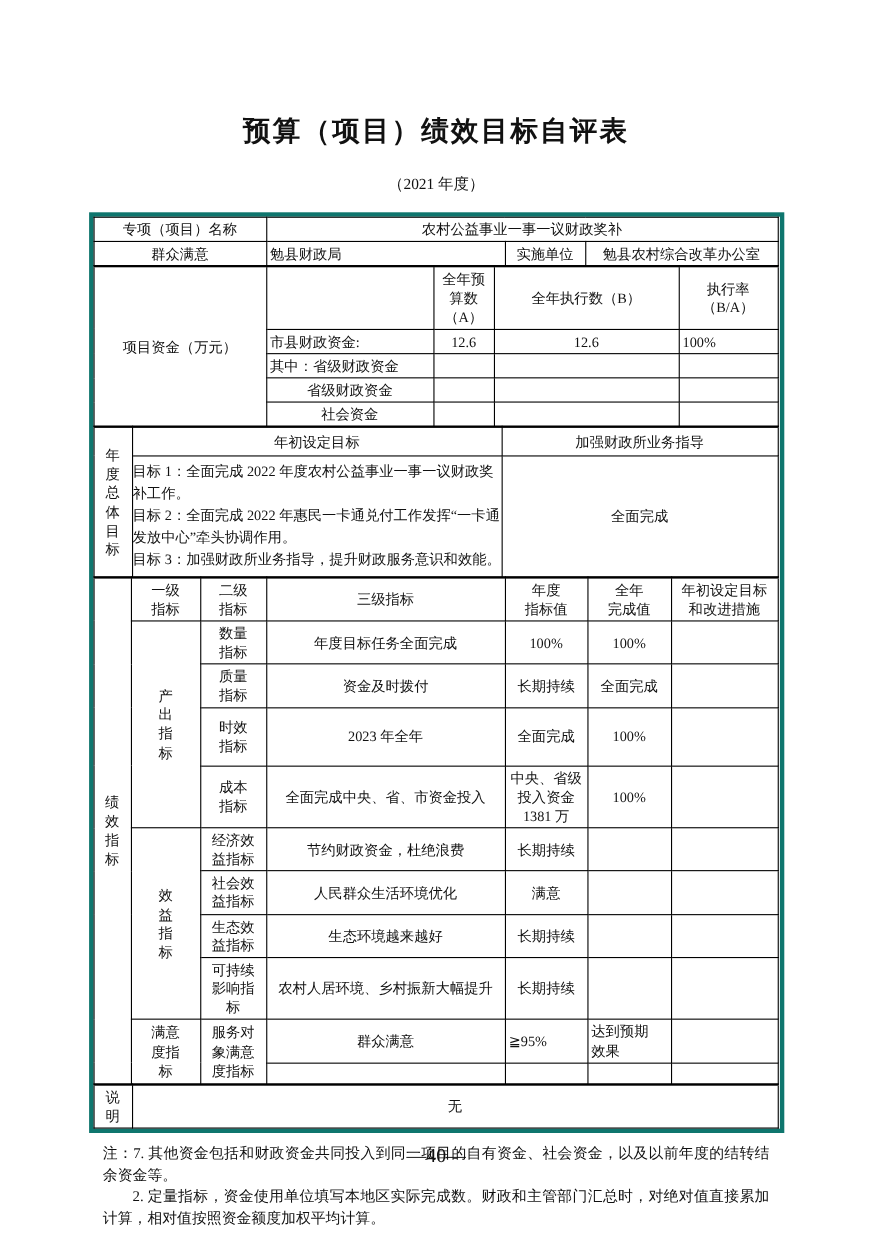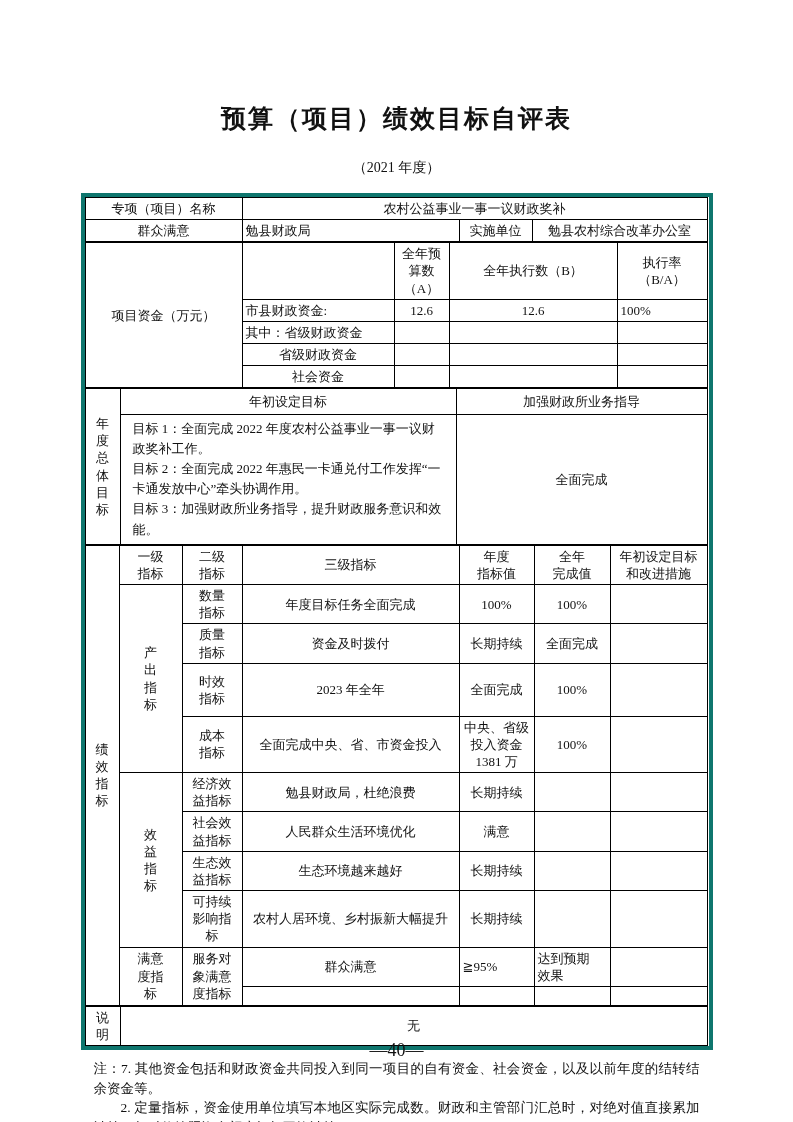--- a/index.html
+++ b/index.html
@@ -21,21 +21,21 @@
   }
   table.sec:first-child { margin-top:0; }
   table.tsep { border-top:2px solid #000; }
   .sec td {
     border:1px solid #000; font-size:13px; line-height:1.32;
     text-align:center; vertical-align:middle; padding:2px 3px;
     white-space:pre-line; box-sizing:border-box; overflow:hidden;
     word-break:break-all;
   }
   td.l { text-align:left; }
-  td.goal { text-align:left; padding:4px 12px; line-height:1.55; }
+  td.goal { text-align:left; padding:4px 0; line-height:1.55; }
   
   tr.h22{height:22px} tr.h38{height:38px} tr.h21{height:21px} tr.h20{height:20px}
   tr.h26{height:26px} tr.h102{height:102px} tr.h34{height:34px} tr.h39{height:39px}
   tr.h35{height:35px} tr.h53{height:53px} tr.h46{height:46px} tr.h33{height:33px}
   tr.h56{height:56px} tr.h19{height:19px} tr.h31{height:31px}
 
   .notes { width:606px; margin:9px auto 0; font-size:13.5px; line-height:1.45; text-align:justify; }
   .notes p { margin:0; }
   .notes p.ind { text-indent:2em; }
 
@@ -209,21 +209,21 @@
         <td>100%</td>
         <td></td>
       </tr>
       <tr class="h33">
         <td rowspan="4">效
 益
 指
 标</td>
         <td>经济效
 益指标</td>
-        <td>勉县财政局，杜绝浪费</td>
+        <td>节约财政资金，杜绝浪费</td>
         <td>长期持续</td>
         <td></td>
         <td></td>
       </tr>
       <tr class="h34">
         <td>社会效
 益指标</td>
         <td>人民群众生活环境优化</td>
         <td>满意</td>
         <td></td>

